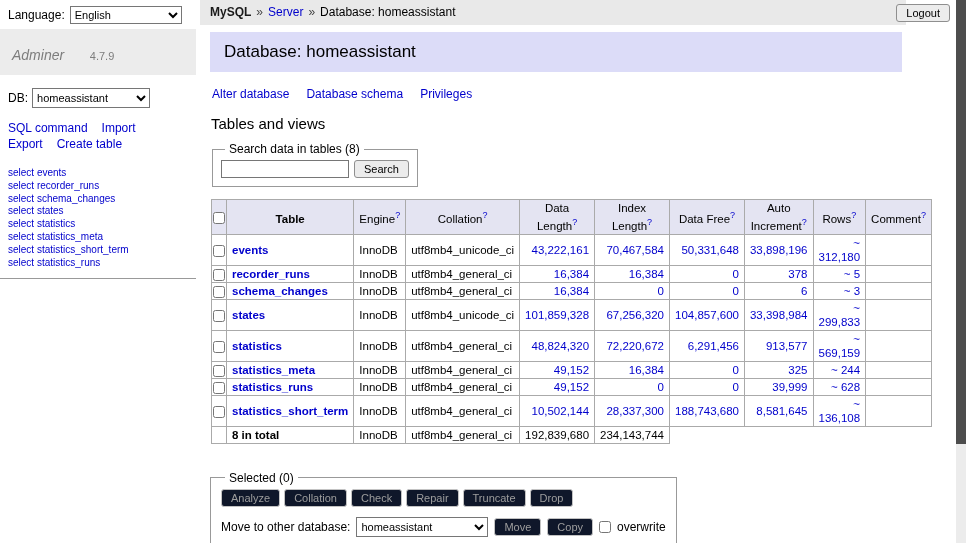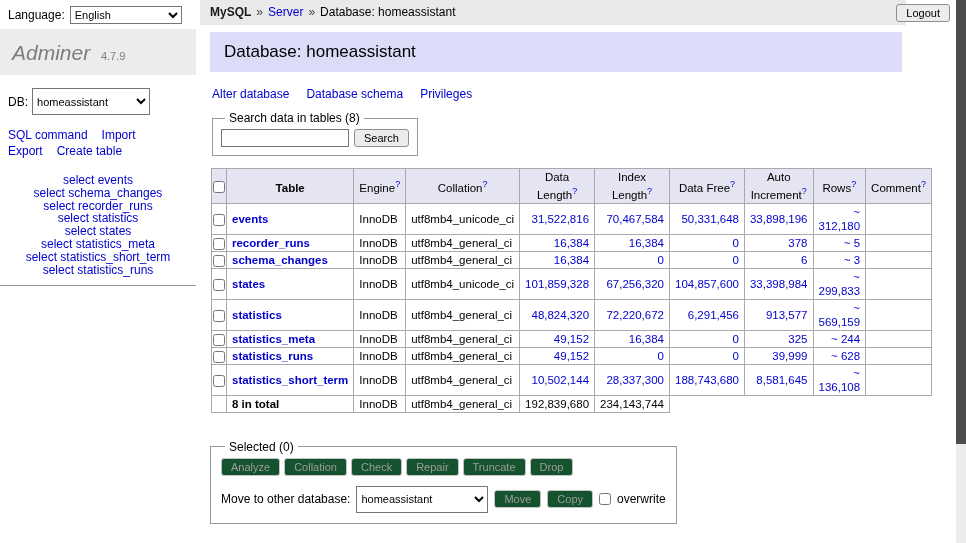--- a/index.html
+++ b/index.html
@@ -8,51 +8,51 @@
     position: relative;
     font-family: "Liberation Sans", sans-serif;
     font-size: 12px;
     color: #000;
     background: #fff;
     overflow: hidden;
   }
   a { color: #0000cc; text-decoration: none; cursor: pointer; }
   select {
     font-family: inherit; font-size: 11px;
-    border: 1px solid #767676; background: #fff; height: 27px;
+    border: 1px solid #767676; background: #fff; height: 20px;
   }
   button {
     font-family: inherit; font-size: 11px;
     background: #ececec; border: 1px solid #8f8f8f; border-radius: 3px;
     padding: 2px 9px; color: #000; cursor: pointer;
   }
-  button:disabled { color: #9d9d9d; border-color: #c3c3c3; background: #14532d; cursor: default; }
+  button:disabled { color: #9d9d9d; border-color: #c3c3c3; background: #0f172a; cursor: default; }
 
   
   .lang-bar { position: absolute; left: 8px; top: 6px; }
   .lang-bar label { margin-right: 5px; }
   .lang-bar select { width: 112px; height: 18px; }
   .logout-btn { position: absolute; top: 4px; right: 16px; }
   .breadcrumb {
     position: absolute; left: 200px; top: 0; width: 706px; height: 25px;
     background: #e9e9e9; line-height: 25px; padding-left: 10px;
   }
   .breadcrumb .root { font-weight: bold; color: #1a1a1a; }
   .breadcrumb .sep { color: #444; margin: 0 5px; }
 
   
   .sidebar { position: absolute; left: 0; top: 29px; width: 196px; }
   .sidebar h1 { background: #ececec; padding: 9px 12px; font-weight: normal; }
-  .app-name { font-style: italic; color: #7d7d7d; font-size: 21px; }
-  .app-version { color: #7d7d7d; font-size: 11px; margin-left: 4px; }
+  .app-name { font-style: italic; color: #7d7d7d; font-size: 14px; }
+  .app-version { color: #7d7d7d; font-size: 11px; margin-left: 19px; }
   .db-row { margin: 13px 8px 0; }
   .db-row select { width: 118px; margin-left: 4px; }
   .menu-links { margin: 12px 8px 0; line-height: 16px; }
   .menu-links a { margin-right: 14px; }
-  .table-links { list-style: none; margin: 15px 8px 0; font-size: 12px; line-height: 12.8px; text-align: center; }
+  .table-links { list-style: none; margin: 15px 8px 0; font-size: 10px; line-height: 12.8px; }
   .sidebar-rule { border-bottom: 1px solid #999; margin-top: 9px; }
 
   
   .content { position: absolute; left: 210px; top: 25px; width: 692px; }
   .content h2 {
     background: #dcdcf8; font-weight: normal; font-size: 17px;
     padding: 10px 14px; margin-top: 7px;
   }
   .top-links { margin: 15px 0 0 2px; }
   .top-links a { margin-right: 17px; }
@@ -109,38 +109,39 @@
   </h1>
   <div class="db-row">
     <label>DB:</label><select><option>homeassistant</option></select>
   </div>
   <p class="menu-links">
     <a>SQL command</a><a>Import</a><br>
     <a>Export</a><a>Create table</a>
   </p>
   <ul class="table-links">
     <li><a>select</a> <a>events</a></li>
+    <li><a>select</a> <a>recorder_runs</a></li>
     <li><a>select</a> <a>schema_changes</a></li>
-    <li><a>select</a> <a>recorder_runs</a></li>
+    <li><a>select</a> <a>states</a></li>
     <li><a>select</a> <a>statistics</a></li>
-    <li><a>select</a> <a>states</a></li>
     <li><a>select</a> <a>statistics_meta</a></li>
     <li><a>select</a> <a>statistics_short_term</a></li>
     <li><a>select</a> <a>statistics_runs</a></li>
   </ul>
   <div class="sidebar-rule"></div>
 </div>
 
 <div class="content">
   <h2>Database: homeassistant</h2>
 
   <p class="top-links">
     <a>Alter database</a><a>Database schema</a><a>Privileges</a>
   </p>
 
+  <h3>Tables and views</h3>
 
   <fieldset class="search-fs">
     <legend>Search data in tables (8)</legend>
     <input type="text" style=""><button>Search</button>
   </fieldset>
 
   <table>
     <colgroup>
       <col style="width:22px">
         <col style="width:118px">
@@ -166,21 +167,21 @@
         <th><span>Rows</span><sup>?</sup></th>
         <th><span>Comment</span><sup>?</sup></th>
       </tr>
     </thead>
     <tbody>
       <tr>
         <td class="check"><input type="checkbox" style=""></td>
         <td class="name"><a>events</a></td>
         <td>InnoDB</td>
         <td>utf8mb4_unicode_ci</td>
-        <td class="num"><a>31,522,816</a></td>
+        <td class="num"><a>43,222,161</a></td>
         <td class="num"><a>70,467,584</a></td>
         <td class="num"><a>50,331,648</a></td>
         <td class="num"><a>33,898,196</a></td>
         <td class="num"><a>~ 312,180</a></td>
         <td></td>
       </tr>
       <tr>
         <td class="check"><input type="checkbox" style=""></td>
         <td class="name"><a>recorder_runs</a></td>
         <td>InnoDB</td>

